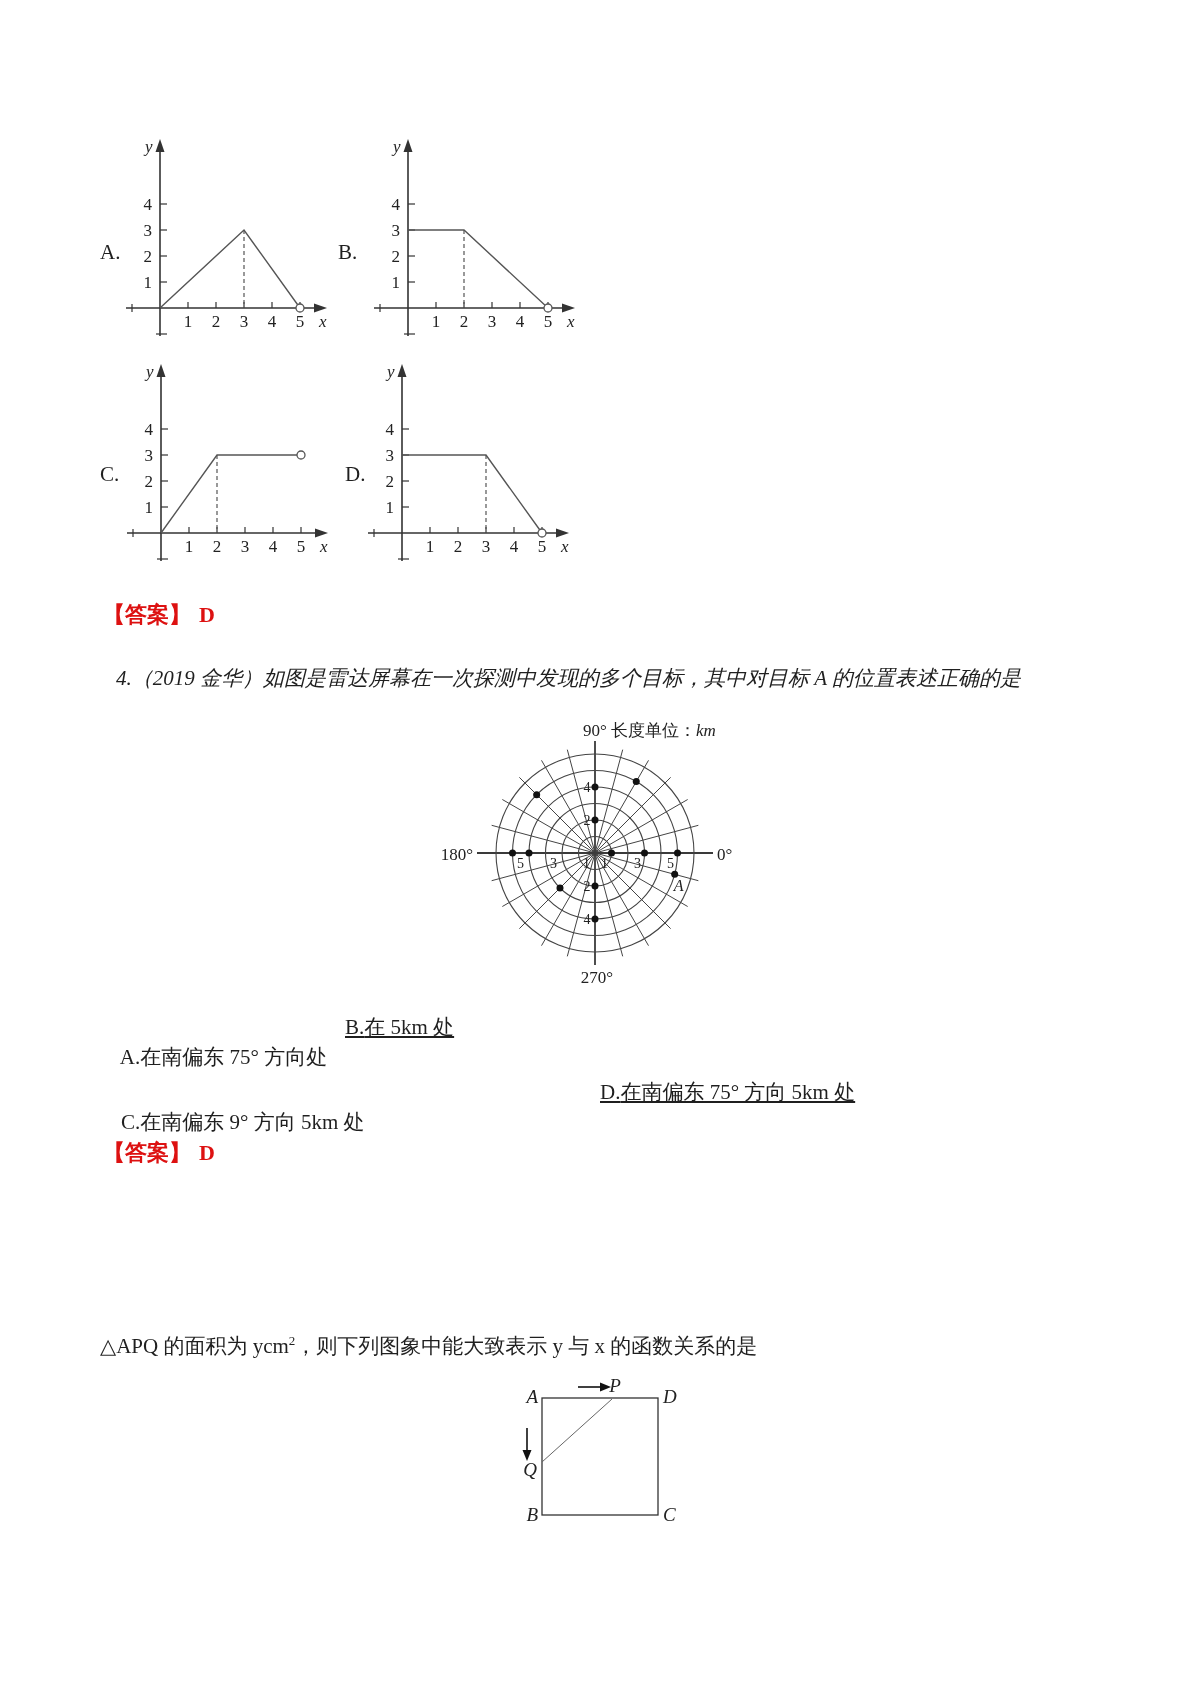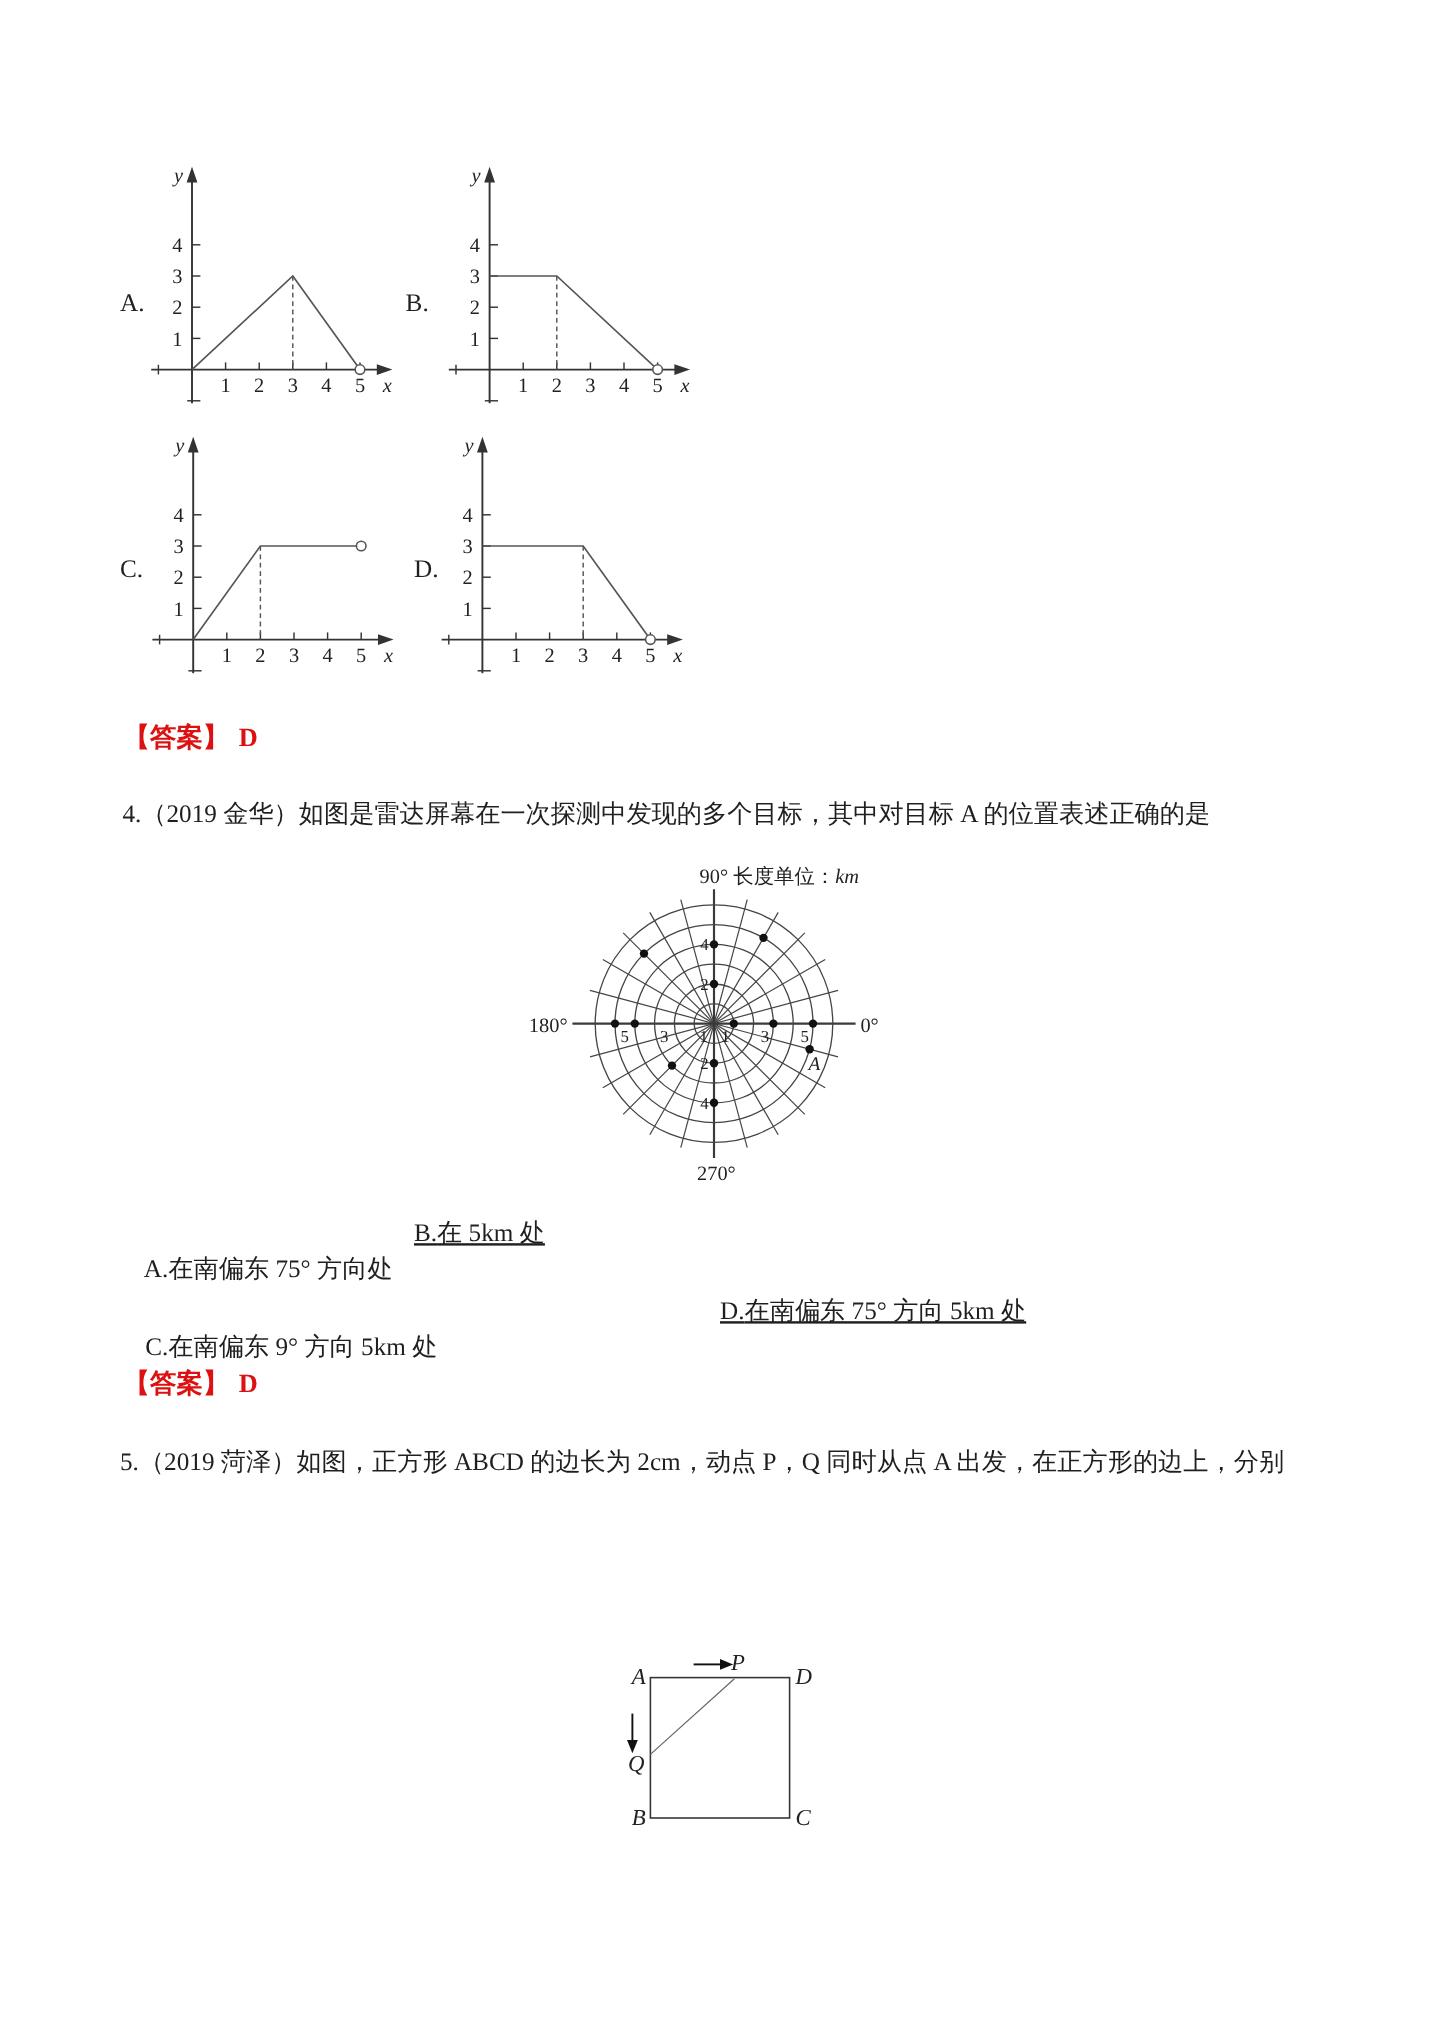--- a/index.html
+++ b/index.html
@@ -150,21 +150,21 @@
       <line x1="42" y1="68" x2="49" y2="68" stroke="#333333" stroke-width="1.2"></line>
       <text x="34" y="74" text-anchor="end" font-size="17" font-family="&quot;Liberation Serif&quot;,&quot;DejaVu Serif&quot;,serif" fill="#222">4</text>
       <text x="27" y="16" font-style="italic" font-size="17" font-family="&quot;Liberation Serif&quot;,&quot;DejaVu Serif&quot;,serif" fill="#222">y</text>
       <line x1="126" y1="94" x2="126" y2="172" stroke="#555555" stroke-width="1.2" stroke-dasharray="4 3"></line>
       <polyline points="42,94 126,94 182,172" fill="none" stroke="#555555" stroke-width="1.4"></polyline>
       <circle cx="182" cy="172" r="4" fill="#fff" stroke="#555555" stroke-width="1.3"></circle>
     </svg>
 
   <div class="abs answer-line" style="left:103px;top:600px;"><span>【答案】</span><span class="answer-letter">D</span></div>
 
-  <div class="abs body-text" style="left:102px;top:663px;">4.（2019 金华）如图是雷达屏幕在一次探测中发现的多个目标，其中对目标 A 的位置表述正确的是</div>
+  <div class="abs body-text" style="left:116px;top:663px;font-style:italic;">4.（2019 金华）如图是雷达屏幕在一次探测中发现的多个目标，其中对目标 A 的位置表述正确的是</div>
 
   <svg class="abs" style="left:435px;top:703px;" width="320" height="290">
       <line x1="263.3540634129303" y1="122.30636217403028" x2="56.645936587069684" y2="177.6936378259697" stroke="#444" stroke-width="1"></line>
       <line x1="252.66471820493496" y1="96.5" x2="67.33528179506507" y2="203.5" stroke="#444" stroke-width="1"></line>
       <line x1="235.66042558696057" y1="74.33957441303941" x2="84.3395744130394" y2="225.66042558696057" stroke="#444" stroke-width="1"></line>
       <line x1="213.5" y1="57.33528179506507" x2="106.49999999999994" y2="242.6647182049349" stroke="#444" stroke-width="1"></line>
       <line x1="187.69363782596972" y1="46.645936587069684" x2="132.30636217403028" y2="253.35406341293032" stroke="#444" stroke-width="1"></line>
       <line x1="132.30636217403026" y1="46.645936587069684" x2="187.69363782596974" y2="253.35406341293032" stroke="#444" stroke-width="1"></line>
       <line x1="106.50000000000003" y1="57.33528179506506" x2="213.5" y2="242.66471820493493" stroke="#444" stroke-width="1"></line>
       <line x1="84.33957441303941" y1="74.33957441303941" x2="235.66042558696057" y2="225.6604255869606" stroke="#444" stroke-width="1"></line>
@@ -212,21 +212,21 @@
     <span><span>A.</span><span>在南偏东 75° 方向处</span></span>
     <span class="q4-opt-b"><span>B.</span><span>在 5km 处</span></span>
   </div>
   <div class="abs body-text" style="left:100px;top:1077px;">
     <span><span>C.</span><span>在南偏东 9° 方向 5km 处</span></span>
     <span class="q4-opt-d"><span>D.</span><span>在南偏东 75° 方向 5km 处</span></span>
   </div>
 
   <div class="abs answer-line" style="left:103px;top:1138px;"><span>【答案】</span><span class="answer-letter">D</span></div>
 
-  <div class="abs body-text" style="left:100px;top:1203px;">5.（2019 菏泽）如图，正方形 ABCD 的边长为 2cm，动点 P，Q 同时从点 A 出发，在正方形的边上，分别</div>
+  <div class="abs body-text" style="left:100px;top:1326px;"><span>△APQ 的面积为 ycm</span><span class="sup">2</span><span>，则下列图象中能大致表示 y 与 x 的函数关系的是</span></div>
 
   <svg class="abs" style="left:480px;top:1372px;" width="220" height="160">
       <rect x="62" y="26" width="116" height="117" fill="none" stroke="#333" stroke-width="1.3"></rect>
       <line x1="62" y1="90" x2="132" y2="27" stroke="#666" stroke-width="1"></line>
       <line x1="98" y1="15" x2="121" y2="15" stroke="#111" stroke-width="1.6"></line>
       <polygon points="120,10.5 120,19.5 131,15" fill="#111"></polygon>
       <line x1="47" y1="56" x2="47" y2="79" stroke="#111" stroke-width="1.6"></line>
       <polygon points="42.5,78 51.5,78 47,89" fill="#111"></polygon>
       <text x="58" y="31" text-anchor="end" font-style="italic" font-size="19" font-family="&quot;Liberation Serif&quot;,&quot;DejaVu Serif&quot;,serif" fill="#222">A</text>
       <text x="183" y="31" text-anchor="start" font-style="italic" font-size="19" font-family="&quot;Liberation Serif&quot;,&quot;DejaVu Serif&quot;,serif" fill="#222">D</text>

